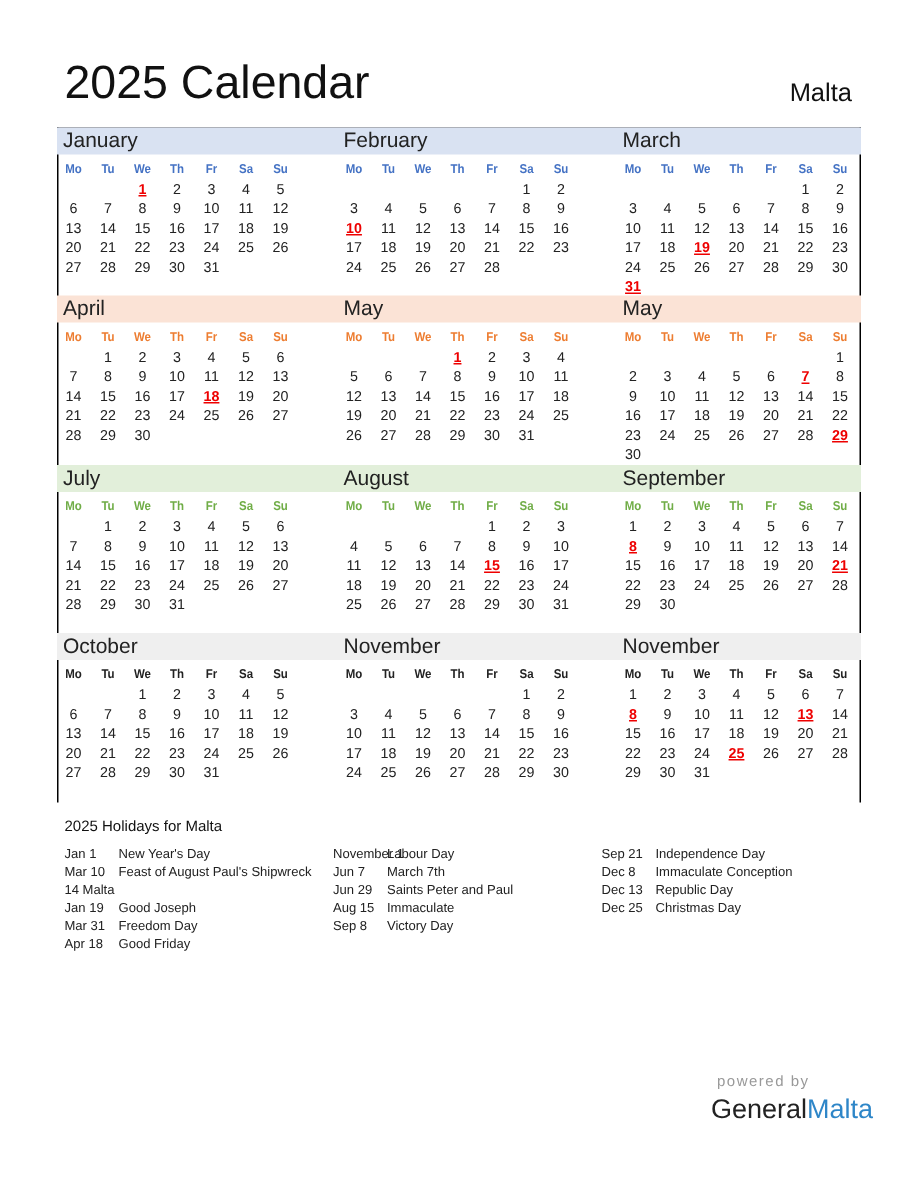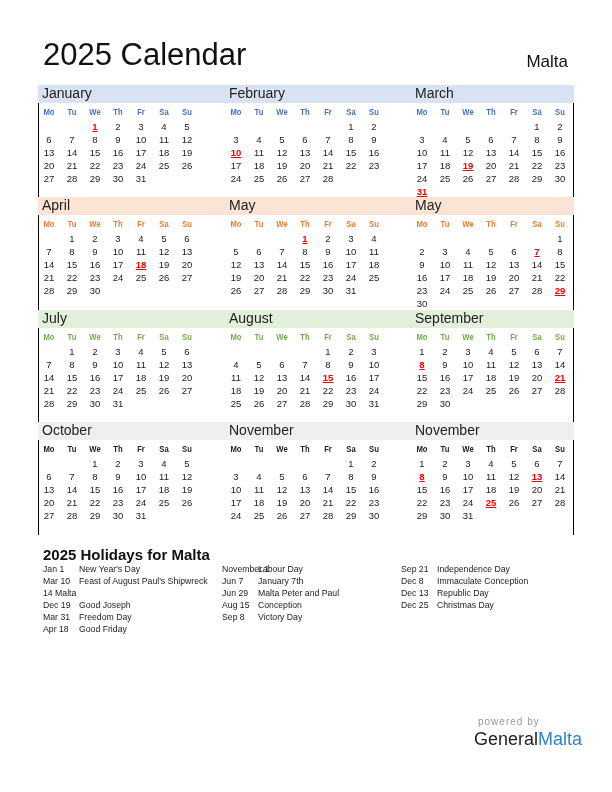--- a/index.html
+++ b/index.html
@@ -7,21 +7,21 @@
   .title{position:absolute;left:43px;top:37px;font-size:31px;color:#111;}
   .country{position:absolute;right:44px;top:52px;font-size:17px;color:#111;}
   .frame{position:absolute;left:38px;top:85px;width:536px;height:450px;border:1.5px solid #000;border-bottom:none;box-sizing:border-box;}
   .quarter{position:absolute;left:38px;width:536px;}
   .qband{position:absolute;left:0;top:0;width:536px;height:18px;}
   .month{position:absolute;width:163px;}
   .mname{position:absolute;left:4px;top:0px;font-size:14px;color:#222;}
   .dow{position:absolute;font-size:8.5px;font-weight:bold;width:22px;text-align:center;transform:scaleX(0.9);}
   .day{position:absolute;font-size:9.5px;width:22px;text-align:center;color:#222;}
   .day.hol{color:#e00;font-weight:bold;text-decoration:underline;}
-  .holtitle{position:absolute;left:43px;top:546px;font-size:15px;font-weight:bold;color:#111;}
+  .holtitle{position:absolute;left:43px;top:546px;font-size:10px;font-weight:normal;color:#111;}
   .hcol{position:absolute;top:563px;font-size:8.7px;color:#222;}
   .hrow{height:12px;line-height:12px;white-space:nowrap;}
   .hdate{display:inline-block;width:36px;}
   .powered{position:absolute;left:478px;top:716px;font-size:10px;color:#999;letter-spacing:1px;}
   .brand{position:absolute;left:474px;top:729px;font-size:18px;color:#222;}
   .brand .blue{color:#2e86c8;}
 </style>
 </head>
 <body>
 
@@ -528,29 +528,29 @@
       </div>
     </div>
   </div>
 
 <div class="holtitle">2025 Holidays for Malta</div>
 <div id="hols">
     <div class="hcol" style="left: 43px;">
       <div class="hrow"><span class="hdate">Jan 1</span><span>New Year's Day</span></div>
       <div class="hrow"><span class="hdate">Mar 10</span><span>Feast of August Paul's Shipwreck</span></div>
       <div class="hrow"><span>14 Malta</span></div>
-      <div class="hrow"><span class="hdate">Dec 19</span><span>Good Joseph</span></div>
+      <div class="hrow"><span class="hdate">Jan 19</span><span>Good Joseph</span></div>
       <div class="hrow"><span class="hdate">Mar 31</span><span>Freedom Day</span></div>
       <div class="hrow"><span class="hdate">Apr 18</span><span>Good Friday</span></div>
     </div>
     <div class="hcol" style="left: 222px;">
       <div class="hrow"><span class="hdate">November 1</span><span>Labour Day</span></div>
-      <div class="hrow"><span class="hdate">Jun 7</span><span>January 7th</span></div>
-      <div class="hrow"><span class="hdate">Jun 29</span><span>Malta Peter and Paul</span></div>
-      <div class="hrow"><span class="hdate">Aug 15</span><span>Conception</span></div>
+      <div class="hrow"><span class="hdate">Jun 7</span><span>March 7th</span></div>
+      <div class="hrow"><span class="hdate">Jun 29</span><span>Saints Peter and Paul</span></div>
+      <div class="hrow"><span class="hdate">Aug 15</span><span>Immaculate</span></div>
       <div class="hrow"><span class="hdate">Sep 8</span><span>Victory Day</span></div>
     </div>
     <div class="hcol" style="left: 401px;">
       <div class="hrow"><span class="hdate">Sep 21</span><span>Independence Day</span></div>
       <div class="hrow"><span class="hdate">Dec 8</span><span>Immaculate Conception</span></div>
       <div class="hrow"><span class="hdate">Dec 13</span><span>Republic Day</span></div>
       <div class="hrow"><span class="hdate">Dec 25</span><span>Christmas Day</span></div>
     </div>
   </div>
 

